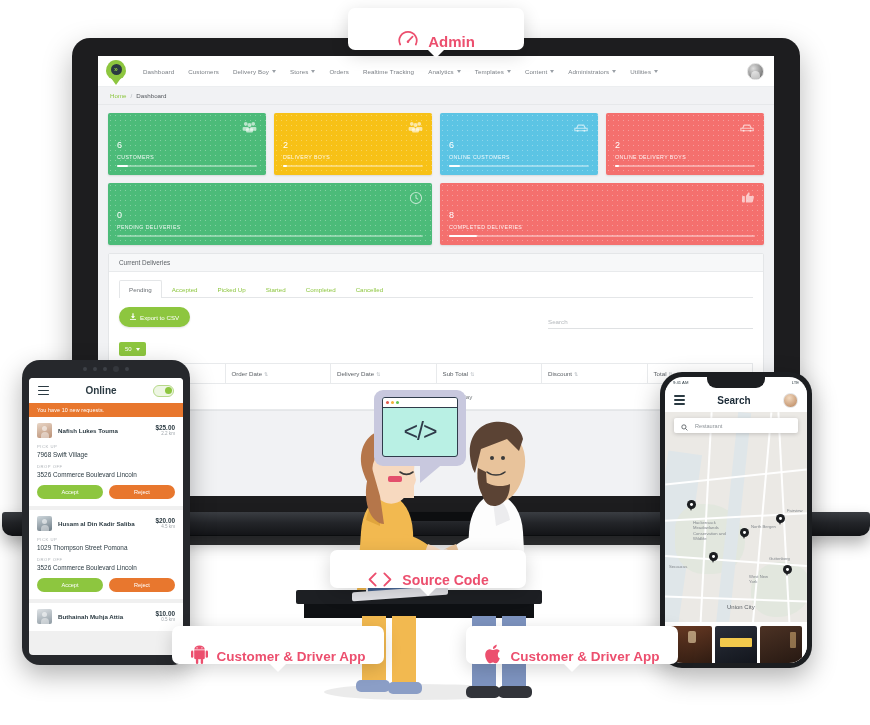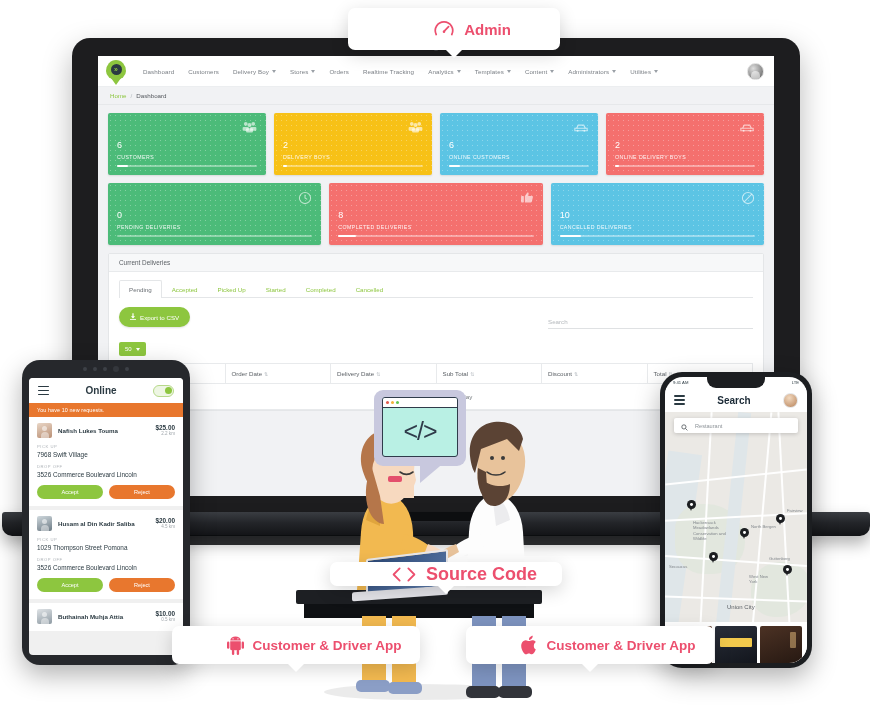--- a/index.html
+++ b/index.html
@@ -280,31 +280,31 @@
   .sc2 .neon{
     position:absolute;left:5px;top:12px;right:5px;height:9px;background:#f2c94c;border-radius:1px;
   }
   .sc1 .lamp{position:absolute;left:18px;top:5px;width:8px;height:12px;background:rgba(255,235,190,.55);border-radius:2px;}
   .sc3 .lamp{position:absolute;right:6px;top:6px;width:6px;height:16px;background:rgba(255,210,140,.45);border-radius:1px;}
 
   
   .badge{
     position:absolute;background:#fff;border-radius:7px;
     box-shadow:0 5px 18px rgba(0,0,0,.16);
-    display:flex;align-items:center;justify-content:center;gap:9px;
-    color:#ec4f6e;font-weight:bold;z-index:12;padding-left:36px;
+    display:flex;align-items:flex-end;justify-content:center;gap:9px;
+    color:#ec4f6e;font-weight:bold;z-index:12;
   }
   .badge .b-ico{display:flex;align-items:center;color:#ec4f6e;}
   .badge .b-txt{color:#ec4f6e;}
   .badge:after{
     content:"";position:absolute;left:50%;transform:translateX(-50%);bottom:-8px;
     border-left:9px solid transparent;border-right:9px solid transparent;border-top:9px solid #fff;
   }
   #badge-admin{left:348px;top:8px;width:176px;height:42px;font-size:15px;}
-  #badge-source{left:330px;top:562px;width:196px;height:24px;font-size:18px;}
+  #badge-source{left:330px;top:550px;width:196px;height:38px;font-size:14px;}
   #badge-android{left:172px;top:626px;width:212px;height:38px;font-size:13.5px;}
   #badge-ios{left:466px;top:626px;width:212px;height:38px;font-size:13.5px;}
 
   
   #illustration{position:absolute;left:296px;top:376px;width:246px;height:326px;z-index:9;}
   .ill-shadow{
     position:absolute;left:28px;bottom:2px;width:190px;height:16px;border-radius:50%;
     background:rgba(0,0,0,.08);
   }
   .bubble{
@@ -504,33 +504,20 @@
                       <rect x="1.5" y="7" width="4" height="9" rx="1"></rect>
                     </svg>
                 </div>
                 <div class="stat-num">8</div>
                 <div class="stat-label">COMPLETED DELIVERIES</div>
                 <div class="stat-bar">
                     <span style="width:9%"></span>
                   </div>
               </div>
 
-              <div class="stat-card" style="background-color:#5cc4e4">
-                <div class="stat-icon">
-                  <svg width="14" height="14" viewBox="0 0 20 20" fill="none" stroke="currentColor" stroke-width="1.5">
-                      <circle cx="10" cy="10" r="8"></circle>
-                      <path d="M4.6 15.4L15.4 4.6"></path>
-                    </svg>
-                </div>
-                <div class="stat-num">10</div>
-                <div class="stat-label">CANCELLED DELIVERIES</div>
-                <div class="stat-bar">
-                    <span style="width:11%"></span>
-                  </div>
-              </div>
 
             </div>
 
             <div class="panel">
               <div class="panel-head">Current Deliveries</div>
               <div class="panel-body">
 
                 <div class="tabs">
                   <div class="tab active">Pending</div>
                   <div class="tab">Accepted</div>

